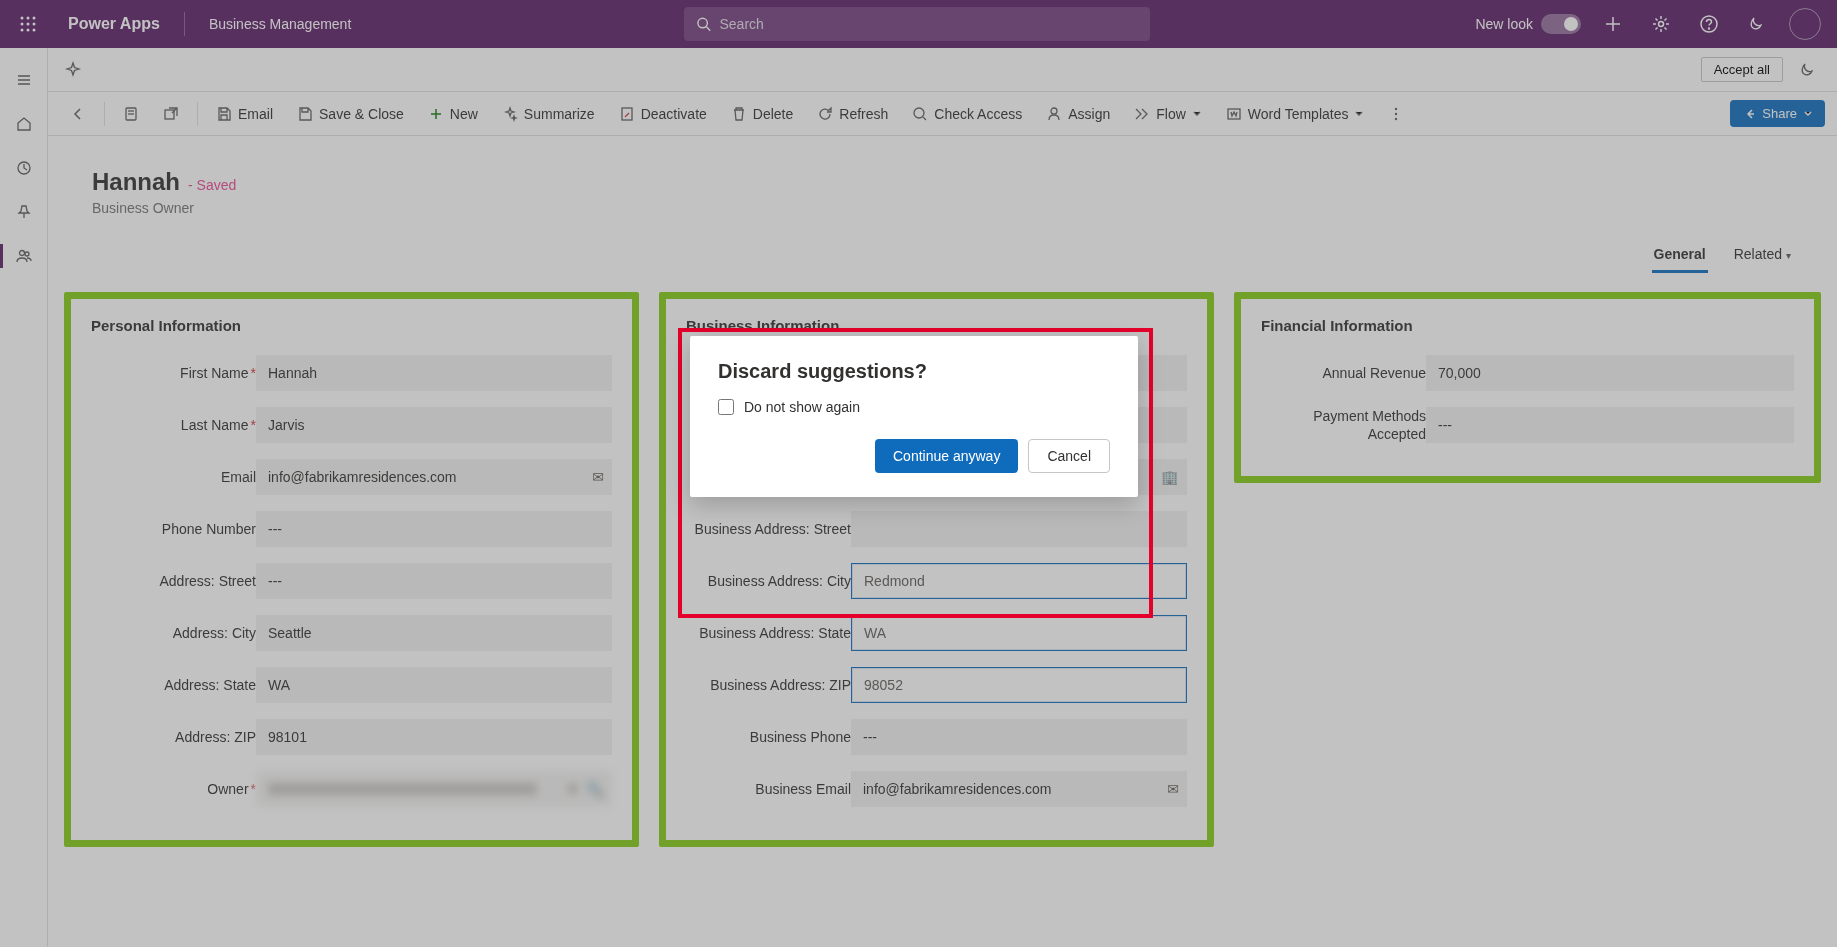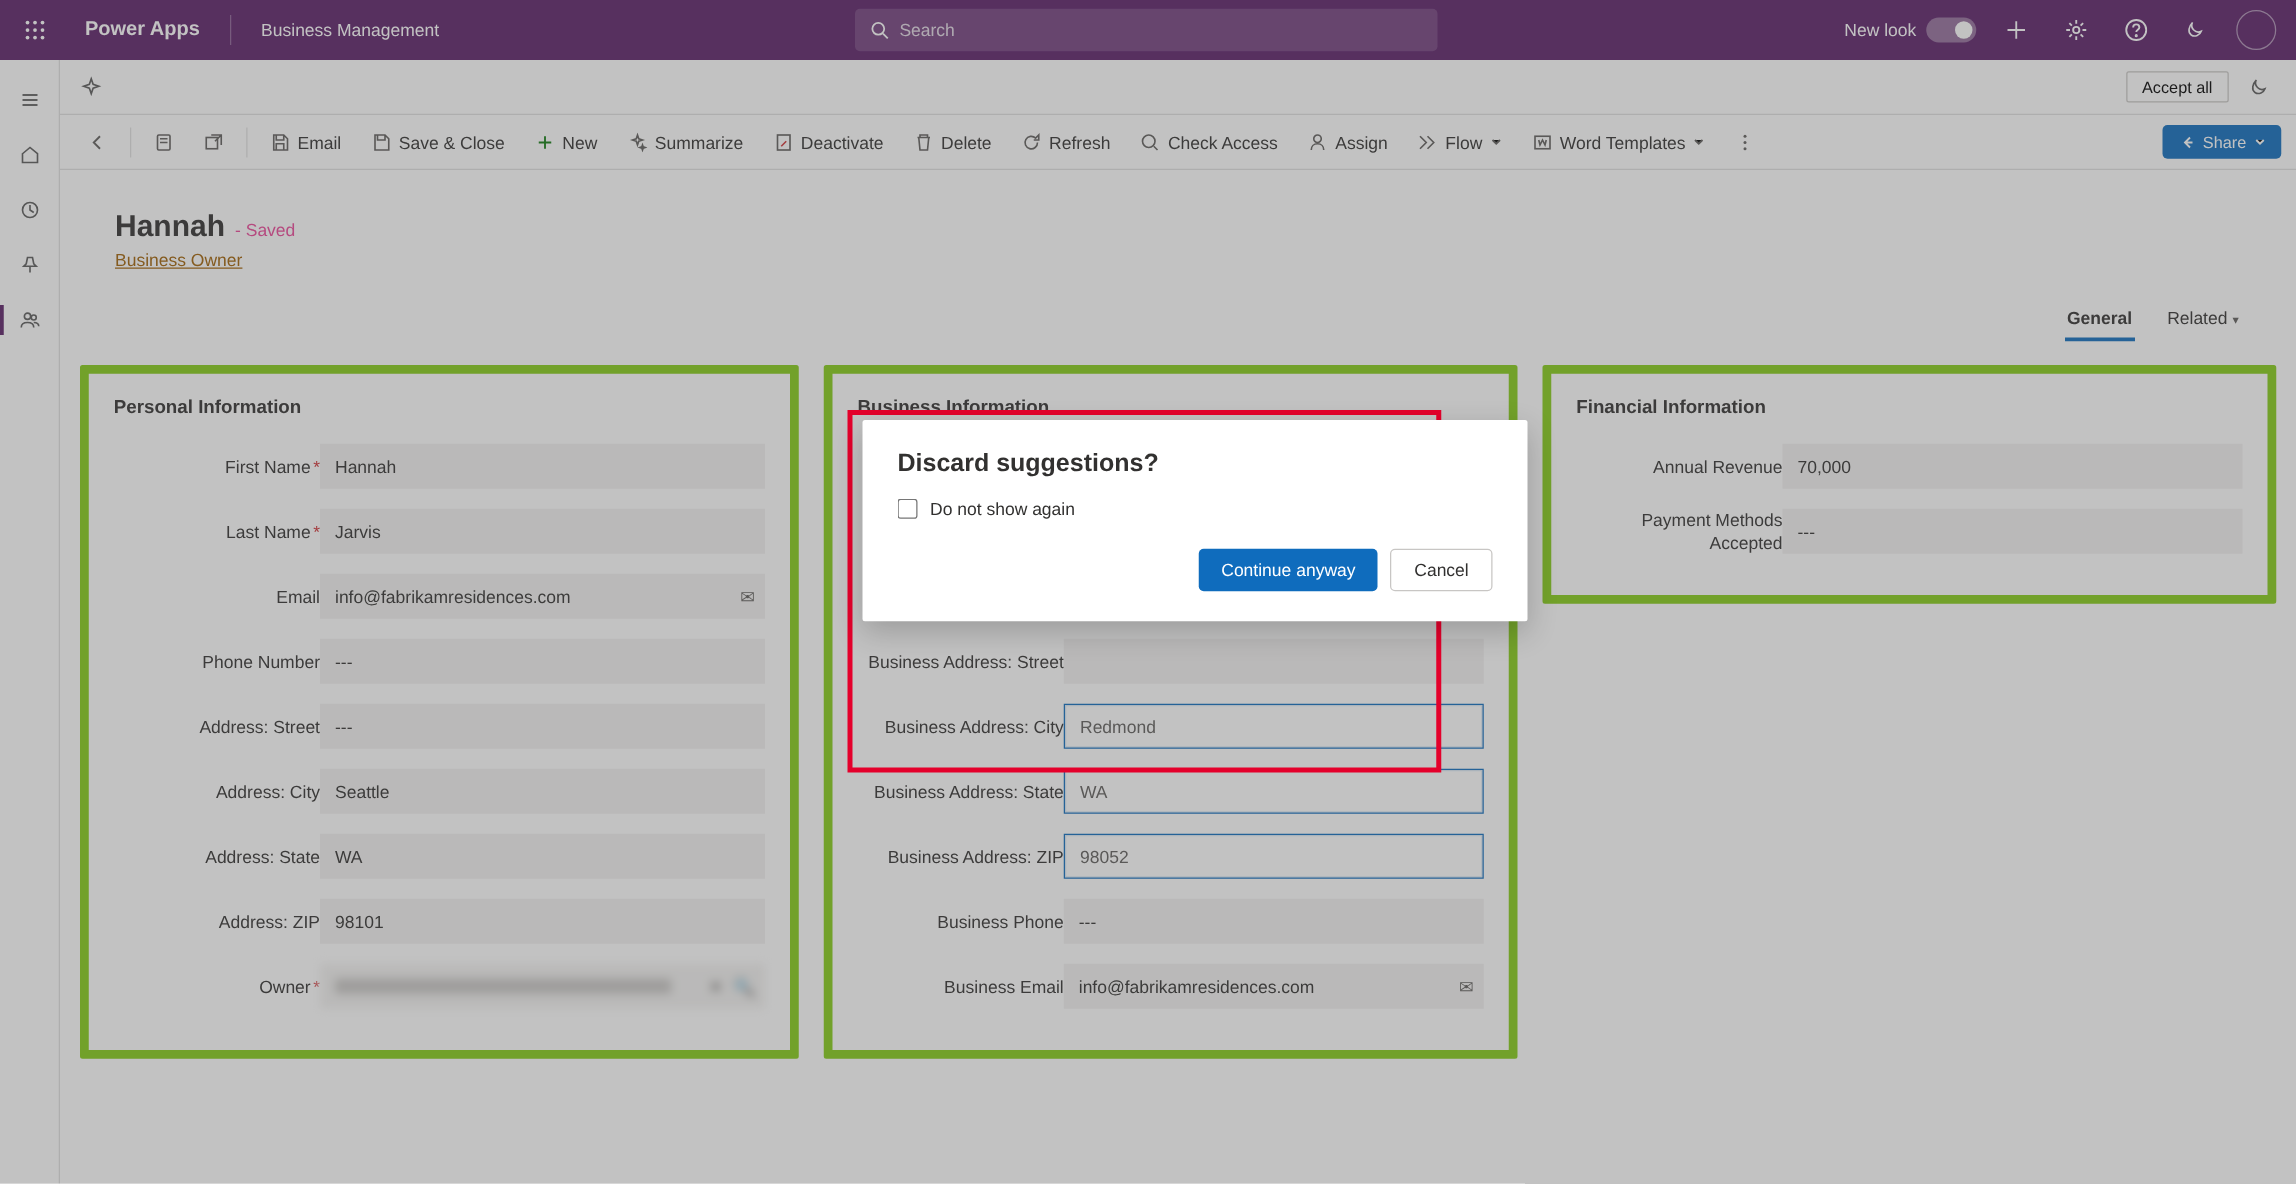--- a/index.html
+++ b/index.html
@@ -37,21 +37,21 @@
 
 .cmdbar { height:44px; border-bottom:1px solid #e1e1e1; display:flex; align-items:center; padding:0 12px; gap:4px; font-size:14px; color:#323130; }
 .cmd-btn { display:flex; align-items:center; gap:6px; padding:6px 10px; cursor:pointer; border-radius:2px; }
 .cmd-sep { width:1px; height:24px; background:#e1e1e1; margin:0 4px; }
 .share-btn { margin-left:auto; background:#0f6cbd; color:#fff; padding:6px 12px; border-radius:4px; display:flex; align-items:center; gap:6px; cursor:pointer; font-size:13px; }
 
 .record-header { padding:20px 28px 0 28px; margin:12px 16px 0 16px; background:#fff; }
 .rec-title-row { display:flex; align-items:baseline; gap:8px; }
 .rec-title { font-size:24px; font-weight:600; color:#323130; }
 .rec-saved { font-size:14px; color:#ec4899; }
-.rec-sub { font-size:14px; color:#a16207; margin-top:4px;text-decoration:underline; }
+.rec-sub { font-size:14px; color:#737373; margin-top:4px; }
 .tabs { display:flex; gap:24px; margin-top:20px;justify-content:flex-end; }
 .tab { font-size:14px; padding:10px 2px; color:#323130; cursor:pointer; position:relative; }
 .tab.active { font-weight:600; }
 .tab.active::after { content:""; position:absolute; left:0; right:0; bottom:-1px; height:3px; background:#0f6cbd; }
 .tab .chev { margin-left:4px; font-size:10px; color:#605e5c; }
 
 .form-area { padding:20px 16px; display:flex; gap:20px; }
 .form-col { border:7px solid #84cc16; border-radius:2px; padding:18px 20px; }
 .col1 { flex:0 0 575px; }
 .col2 { flex:0 0 555px; }
@@ -61,21 +61,21 @@
 .field-label { width:165px; font-size:14px; color:#323130;text-align:right; }
 .field-label .req { color:#d13438; margin-left:2px; }
 .field-input { flex:1; height:36px; background:#f3f2f1; border:none; padding:0 12px; font-size:14px; color:#323130; display:flex; align-items:center; }
 .field-input.has-icon { justify-content:space-between; padding-right:8px; }
 .field-input.sugg { background:#fff; border:1px solid #0f6cbd; color:#605e5c; box-shadow:inset 0 0 0 1px rgba(15,108,189,0.15); }
 .field-input .icn { color:#605e5c; }
 .blurred { filter:blur(4px); }
 
 .overlay { position:absolute; inset:0; background:rgba(80,80,80,0.35); display:flex; align-items:flex-start; justify-content:center; padding-top:0; }
 .highlight-box { position:absolute; top:328px; left:678px; width:475px; height:290px; border:4px solid #e4002b; pointer-events:none; }
-.dialog { position:absolute; top:336px; left:690px; width:532px; background:#fff; border-radius:2px; box-shadow:0 8px 24px rgba(0,0,0,0.2); padding:24px 28px; }
+.dialog { position:absolute; top:336px; left:690px; width:448px; background:#fff; border-radius:2px; box-shadow:0 8px 24px rgba(0,0,0,0.2); padding:24px 28px; }
 .dlg-title { font-size:20px; font-weight:600; color:#323130; margin-bottom:16px; }
 .dlg-body { font-size:14px; color:#323130; line-height:1.5; margin-bottom:20px; }
 .dlg-check { display:flex; align-items:center; gap:10px; font-size:14px; color:#323130; margin-bottom:24px; }
 .dlg-check input { width:16px; height:16px; }
 .dlg-foot { display:flex; justify-content:flex-end; gap:10px; }
 .btn-primary { background:#0f6cbd; color:#fff; border:none; padding:8px 18px; font-size:14px; border-radius:4px; cursor:pointer; }
 .btn-secondary { background:#fff; color:#323130; border:1px solid #c8c6c4; padding:8px 18px; font-size:14px; border-radius:4px; cursor:pointer; }
 
 svg { display:block; }
 </style>

